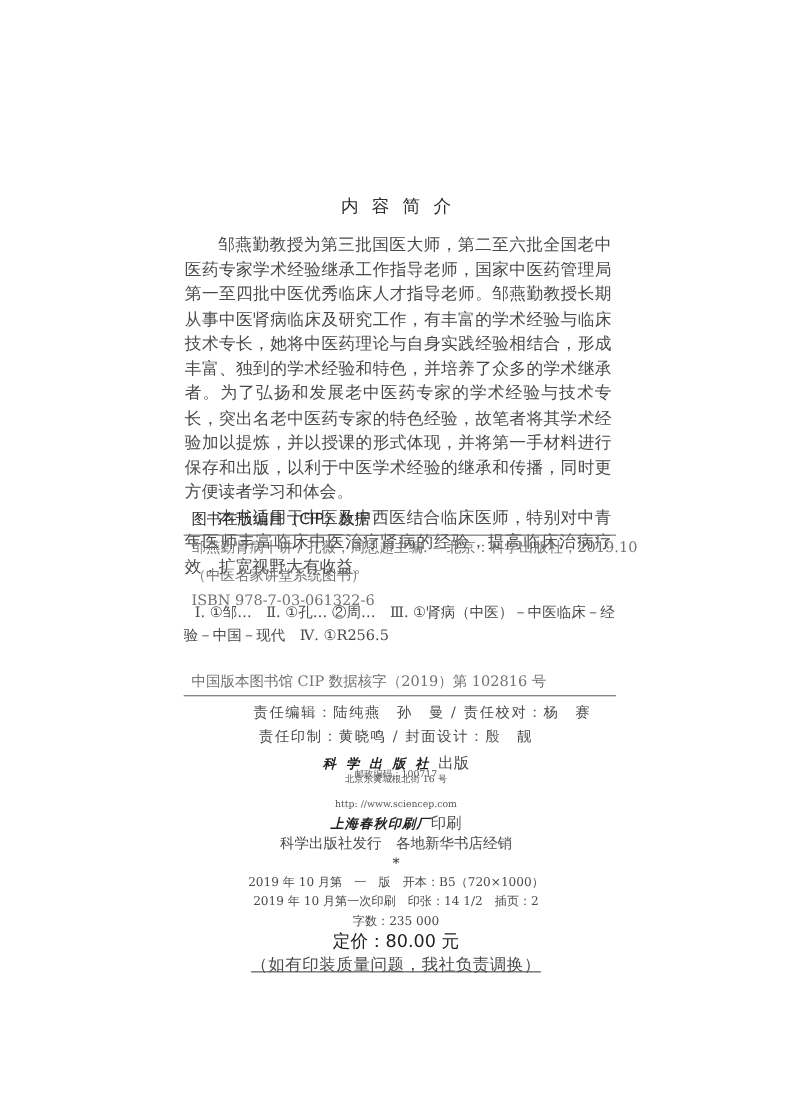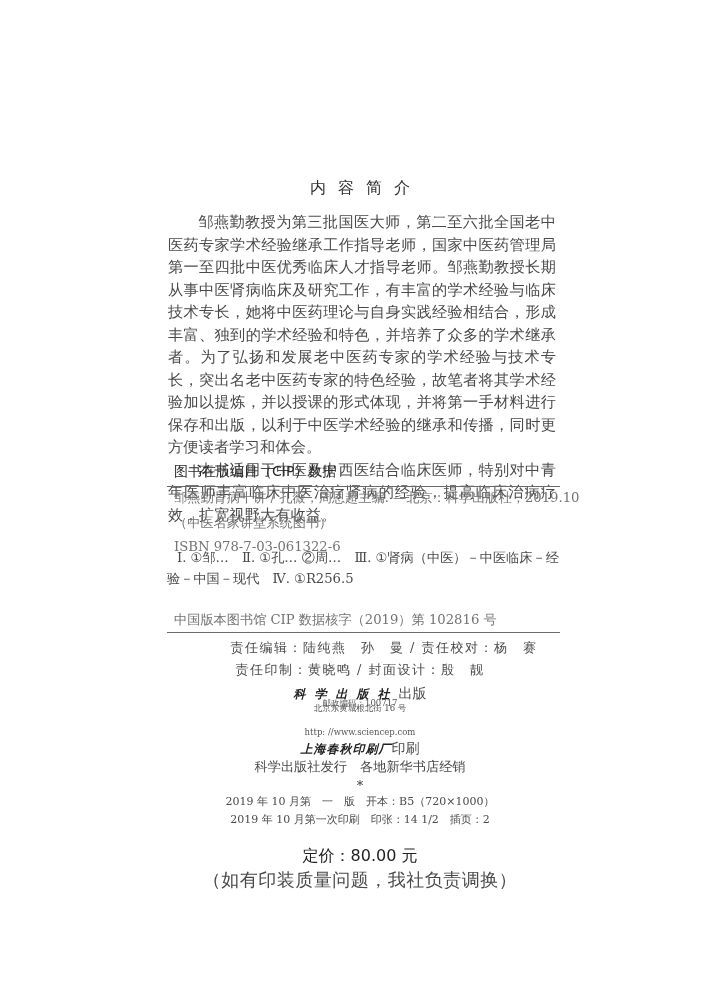--- a/index.html
+++ b/index.html
@@ -129,22 +129,23 @@
     .edition {
       font-size: 11px;
       color: #4a4a4a;
     }
     .price {
       font-family: "DejaVu Sans", "Liberation Sans", sans-serif;
       font-size: 16px;
       color: #222;
     }
     .notice {
-      font-size: 18px;
+      font-size: 15px;
       letter-spacing: 0.5px;
+      text-decoration: underline;
     }
   </style>
 </head>
 <body>
 
 <div class="page">
 
   <div class="title">内容简介</div>
 
   <div class="intro">
@@ -175,17 +176,18 @@
 
   <div class="center-line" style="top:738px;">
     <span class="printer-logo">上海春秋印刷厂</span><span class="printer-suffix">印刷</span>
   </div>
   <div class="center-line dist" style="top:758px;">科学出版社发行　各地新华书店经销</div>
 
   <div class="center-line star" style="top:778px;">*</div>
 
   <div class="center-line edition" style="top:794px;">2019 年 10 月第　一　版　开本：B5（720×1000）</div>
   <div class="center-line edition" style="top:812px;">2019 年 10 月第一次印刷　印张：14 1/2　插页：2</div>
+  <div class="center-line edition" style="top:830px;">字数：235 000</div>
 
   <div class="center-line price" style="top:846px;">定价：80.00 元</div>
   <div class="center-line notice" style="top:868px;">（如有印装质量问题，我社负责调换）</div>
 
 </div>
 
 </body></html>

